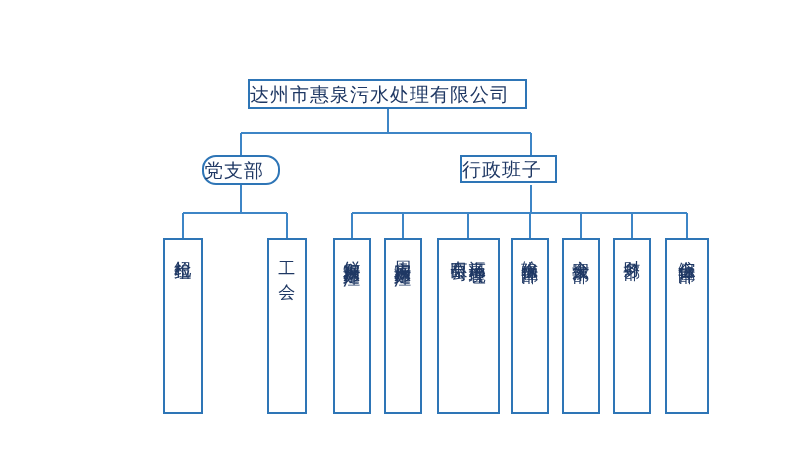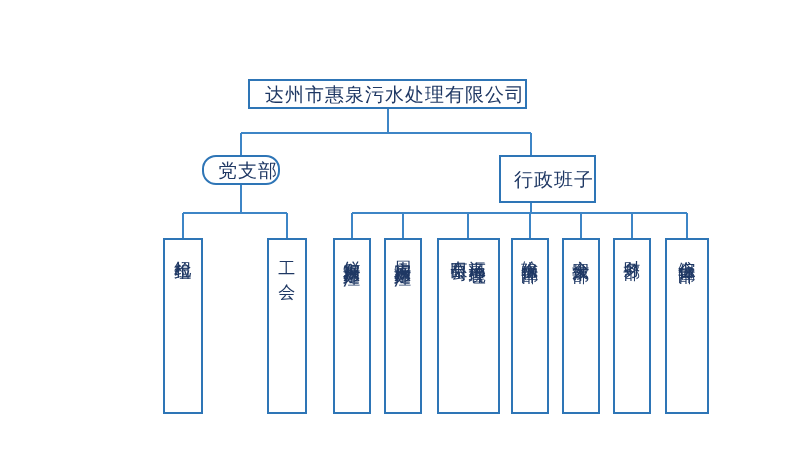--- a/index.html
+++ b/index.html
@@ -24,21 +24,21 @@
   }
 
   .node {
     position: absolute;
     box-sizing: border-box;
     border: 2px solid #2E75B6;
     background: #ffffff;
     color: #1F3864;
     display: flex;
     align-items: center;
-    justify-content: flex-end;
+    justify-content: flex-start;
     line-height: 1.0;
   }
 
   
   .node.horiz {
     font-size: 19px;
     letter-spacing: 1px;
     white-space: nowrap;
     font-weight: 400;
   }
@@ -101,21 +101,21 @@
 </svg>
 
 <div class="node horiz" style="left:248px; top:79px; width:279px; height:30px;">
   <span>达州市惠泉污水处理有限公司</span>
 </div>
 
 <div class="node horiz" style="left:202px; top:155px; width:78px; height:30px;border-radius:14px;">
   <span>党支部</span>
 </div>
 
-<div class="node horiz" style="left:499px; top:155px; width:97px; height:48px;">
+<div class="node horiz" style="left:460px; top:155px; width:97px; height:28px;">
   <span>行政班子</span>
 </div>
 
 <div class="node vert" style="left:163px; top:238px; width:40px; height:176px;">
   <span class="vtext">纪检组</span>
 </div>
 
 <div class="node vert" style="left:267px; top:238px; width:40px; height:176px;">
   <span class="vtext">工 会</span>
 </div>

